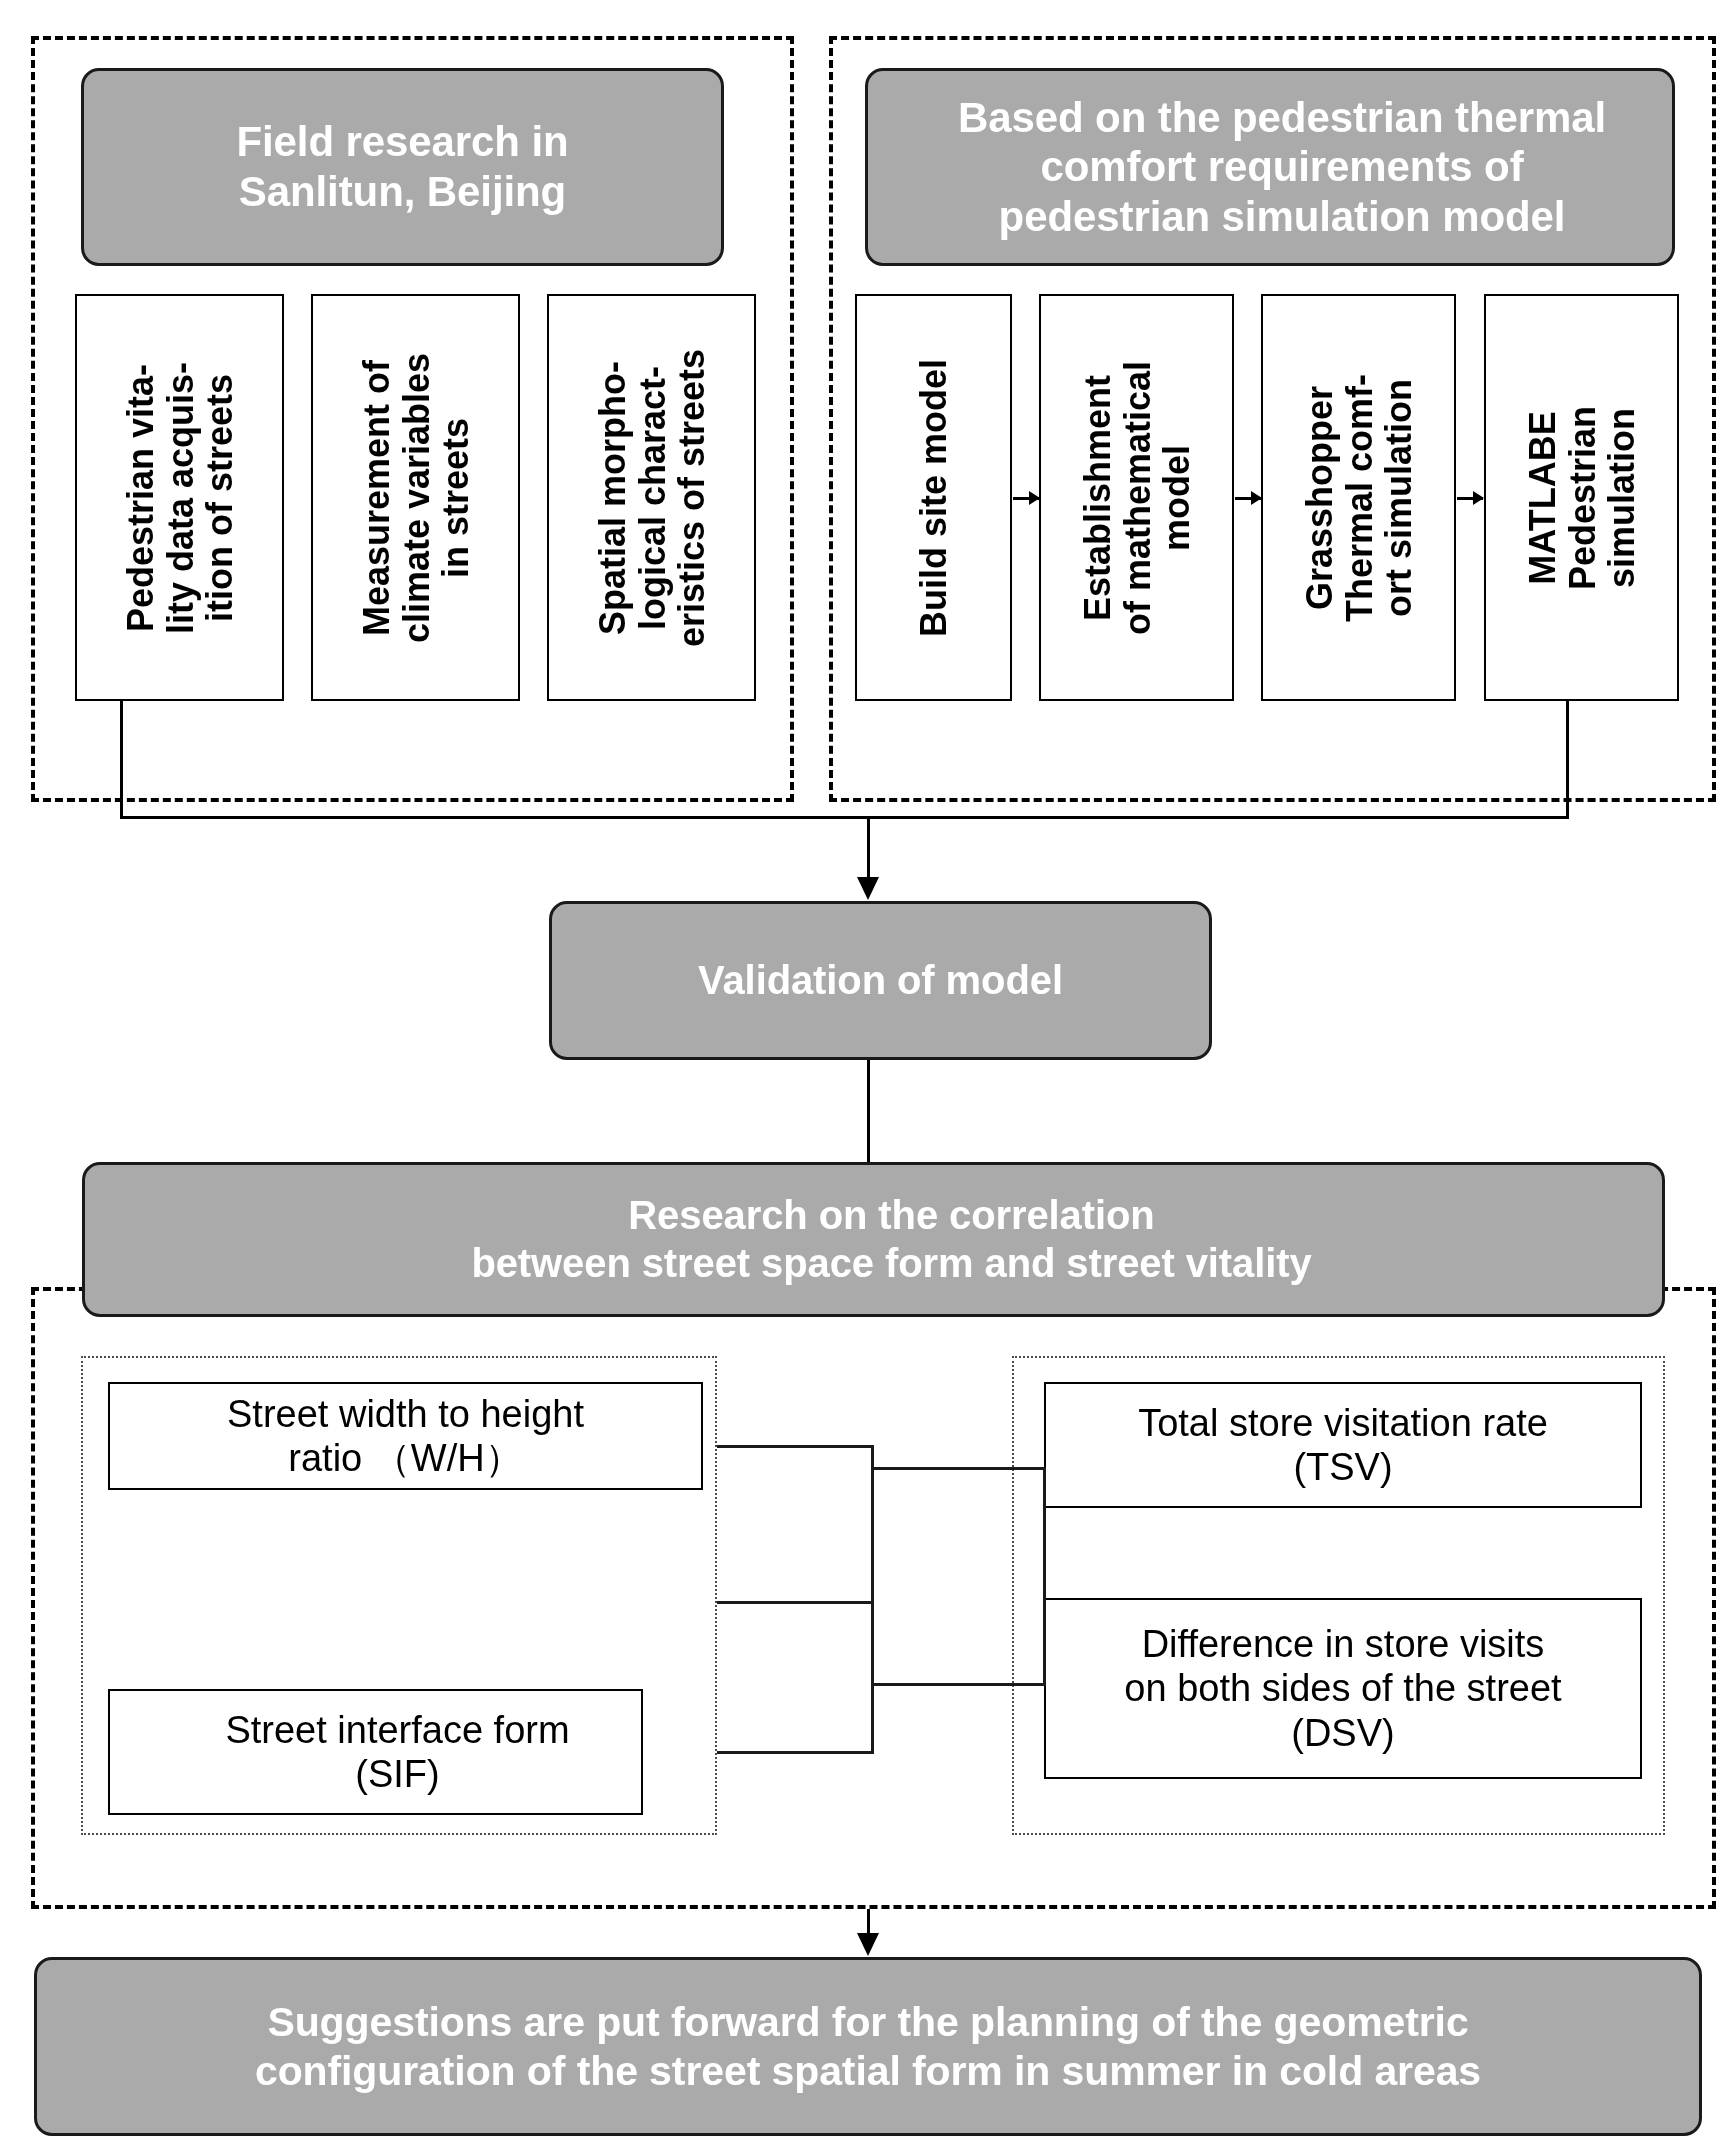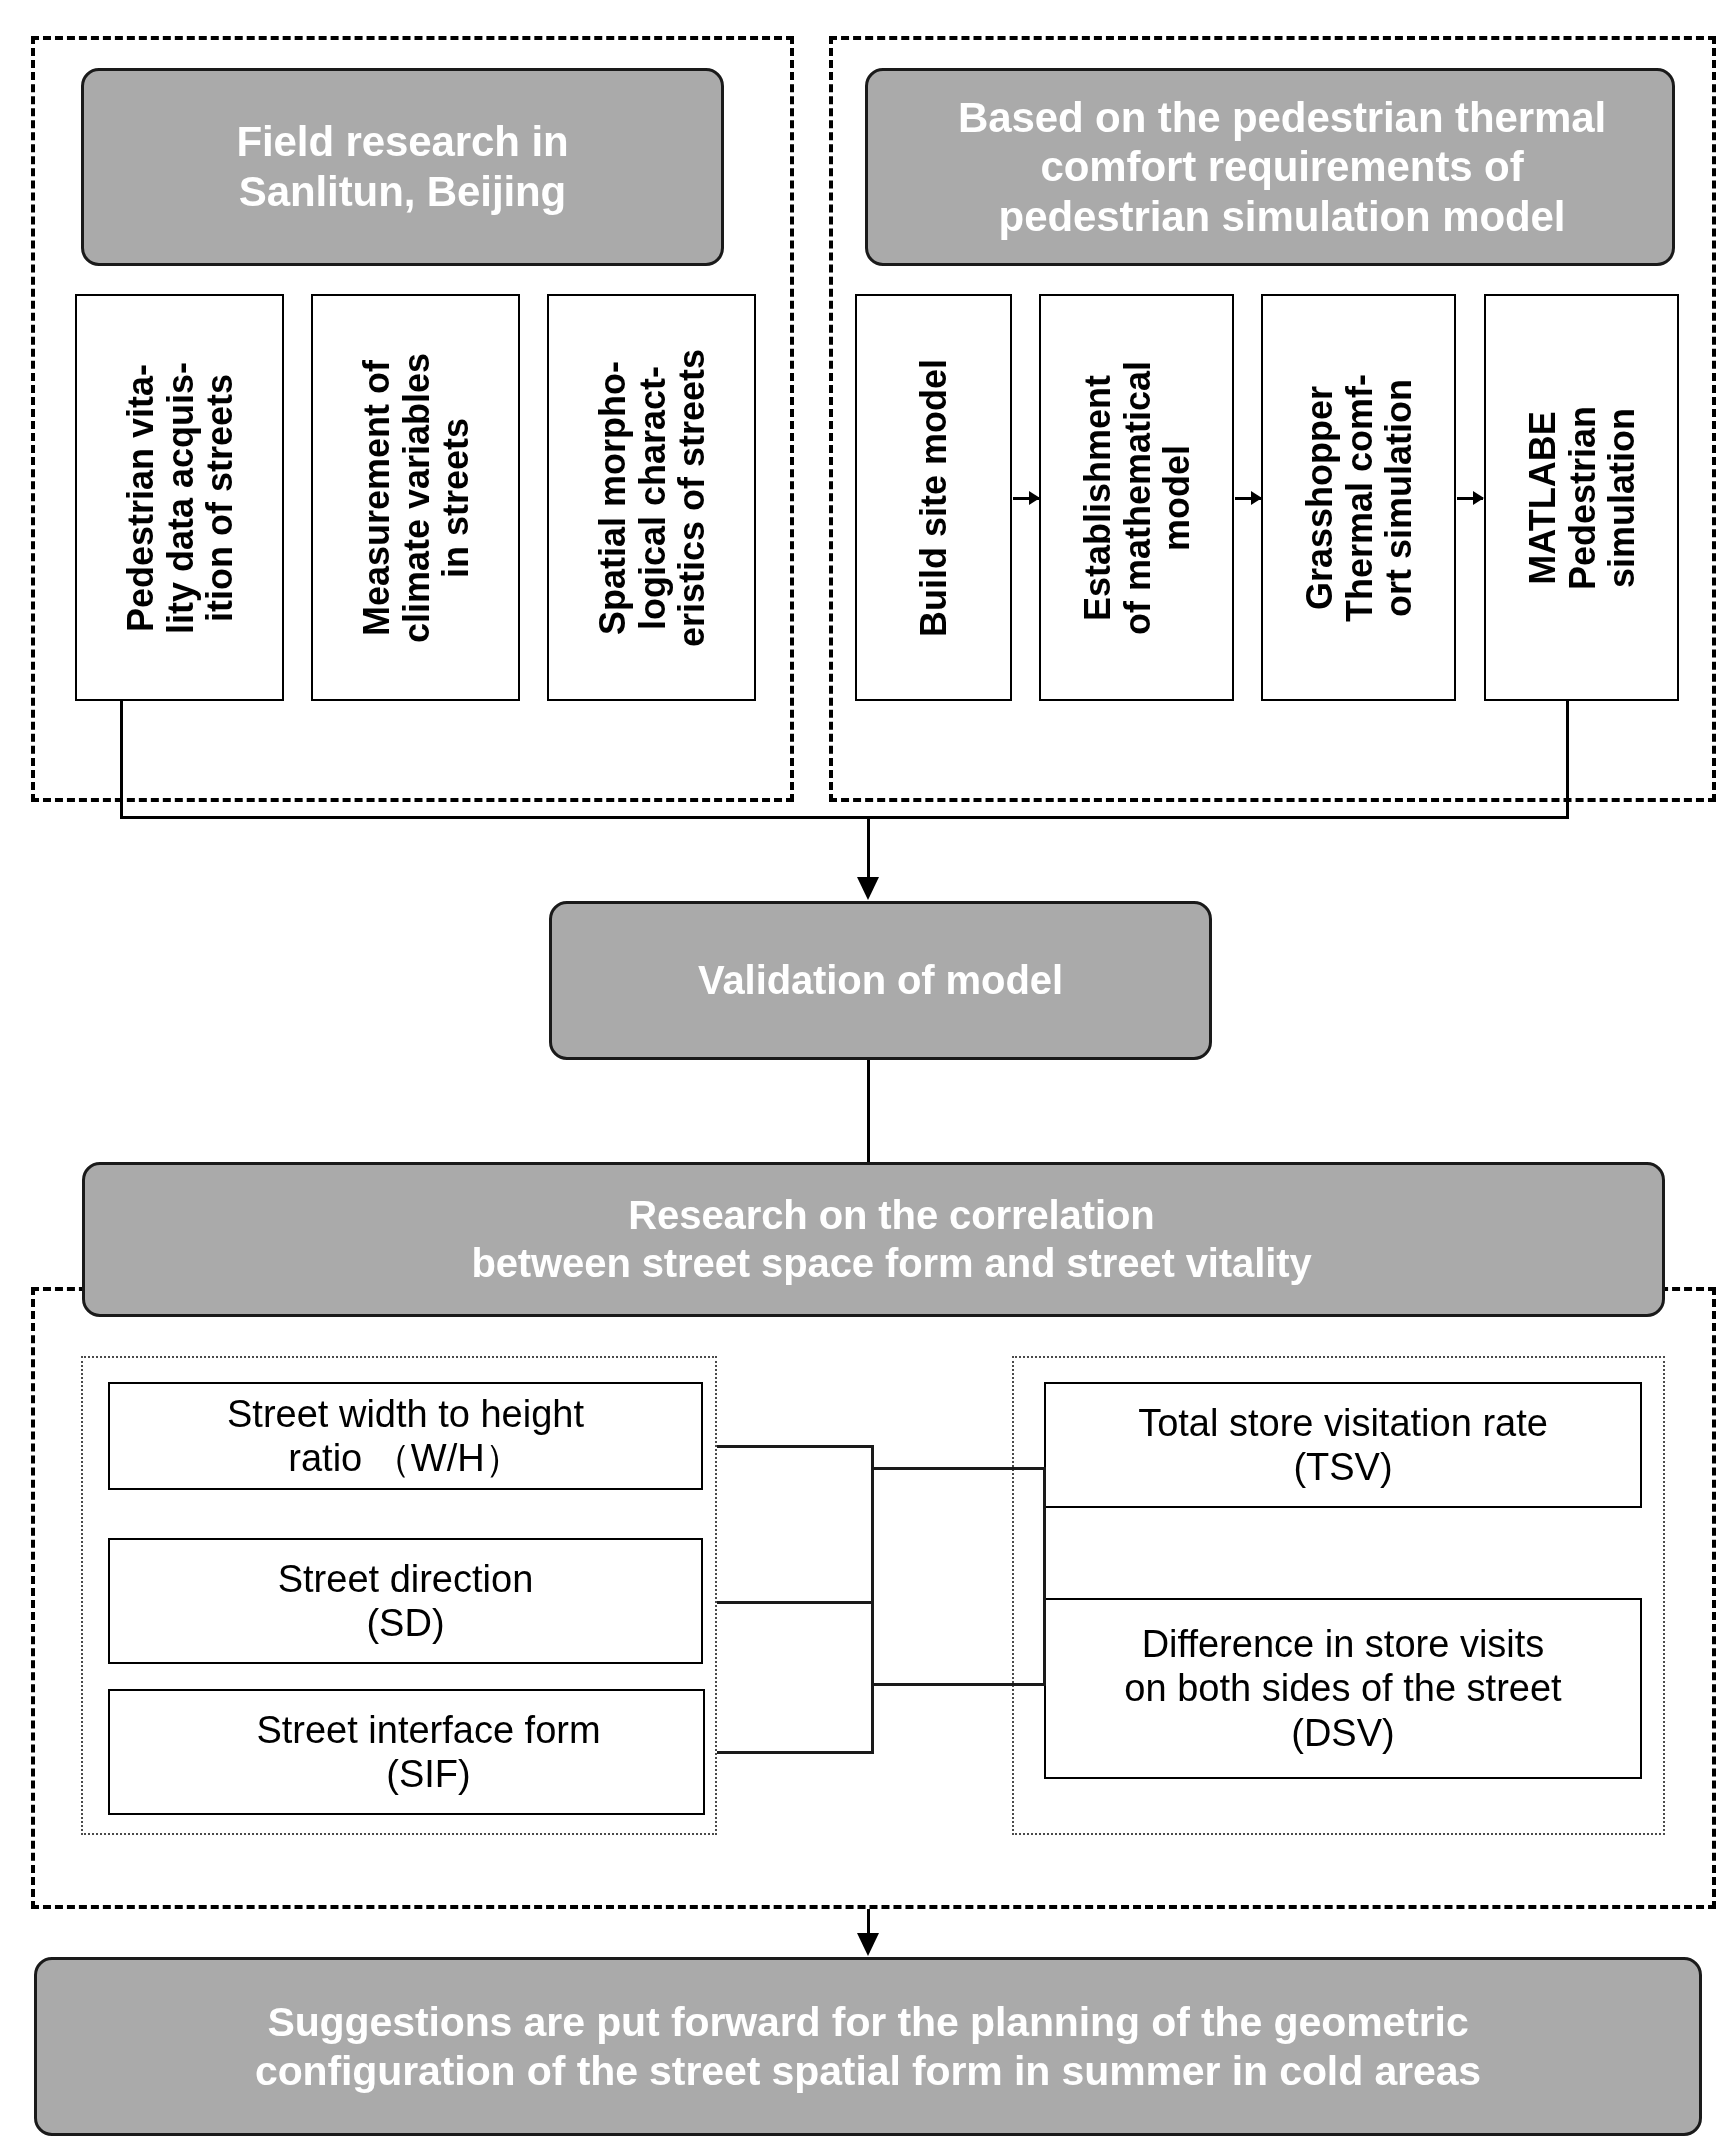--- a/index.html
+++ b/index.html
@@ -124,21 +124,21 @@
     box-sizing:border-box;
     display:flex;align-items:center;justify-content:center;
     text-align:center;
     font-size:38px;
     line-height:1.16;
     color:#000;
     white-space:pre-line;
   }
   #hb-wh  {left:108px; top:1382px; width:595px; height:108px;}
   #hb-sd  {left:108px; top:1538px; width:595px; height:126px;}
-  #hb-sif {left:108px; top:1689px; width:597px; height:126px;padding-left:44px;}
+  #hb-sif {left:108px; top:1689px; width:535px; height:126px;padding-left:44px;}
   #hb-tsv {left:1044px;top:1382px; width:598px; height:126px;}
   #hb-dsv {left:1044px;top:1598px; width:598px; height:181px;}
 
   
   .bline{position:absolute;background:#1a1a1a;}
   
   #bk-l1{left:717px;top:1445px;width:157px;height:2.7px;}
   #bk-l2{left:717px;top:1601px;width:157px;height:2.7px;}
   #bk-l3{left:717px;top:1751px;width:157px;height:2.7px;}
   
@@ -218,22 +218,20 @@
   <div class="dashgroup" id="group-correlation"></div>
 
   <div class="banner" id="banner-correlation" style="white-space: pre-line;">Research on the correlation
 between street space form and street vitality</div>
 
   <div class="dotpanel" id="dot-left"></div>
   <div class="dotpanel" id="dot-right"></div>
 
   <div class="hbox" id="hb-wh" style="white-space: pre-line;">Street width to height
 ratio （W/H）</div>
-  <div class="hbox" id="hb-sd" style="white-space: pre-line;">Street direction
-(SD)</div>
   <div class="hbox" id="hb-sif" style="white-space: pre-line;">Street interface form
 (SIF)</div>
 
   <div class="hbox" id="hb-tsv" style="white-space: pre-line;">Total store visitation rate
 (TSV)</div>
   <div class="hbox" id="hb-dsv" style="white-space: pre-line;">Difference in store visits
 on both sides of the street
 (DSV)</div>
 
   <div class="bline" id="bk-l1"></div>

